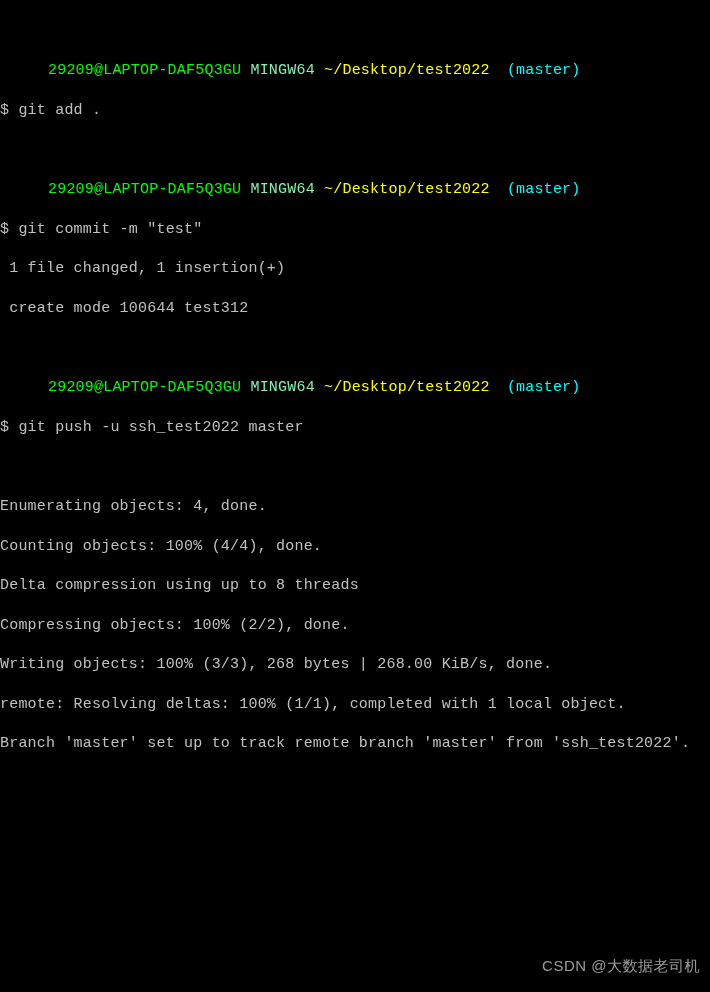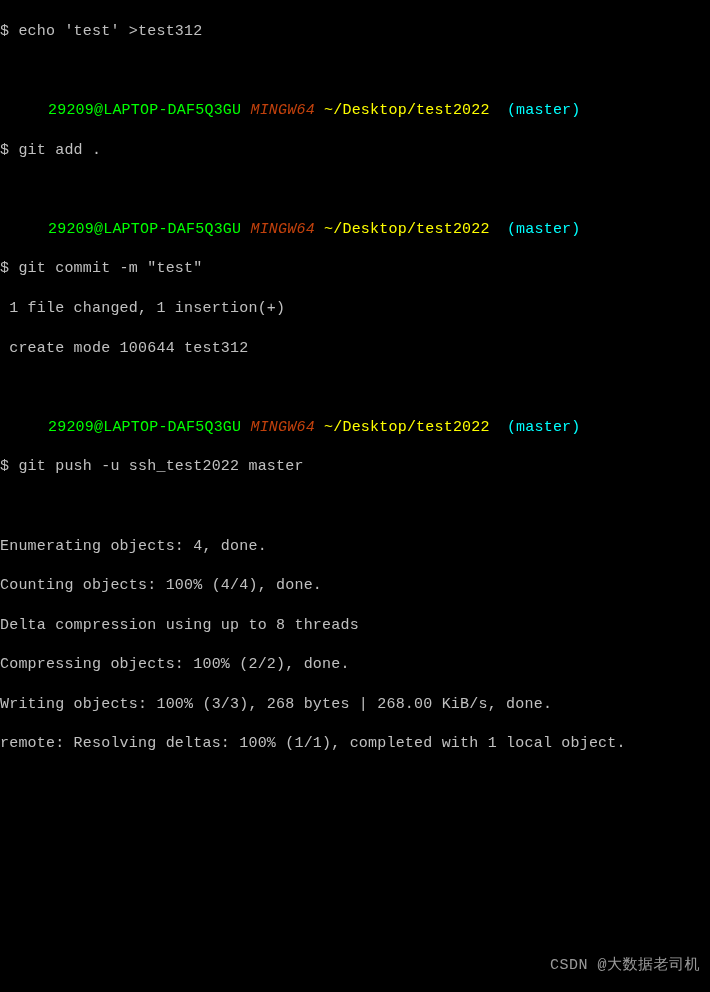--- a/index.html
+++ b/index.html
@@ -13,59 +13,59 @@
     width: 710px;
     height: 992px;
     overflow: hidden;
     letter-spacing: 0.2px;
   }
   .terminal {
     white-space: pre;
     padding: 2px 0 0 0;
   }
   .green  { color: #00ff00; margin-left: 48px; }
-  .purple { color: #c2410c; font-style: italic; }
+  .purple { color: #86efac; }
   .yellow { color: #ffff00; }
   .cyan   { color: #00ffff; margin-left: 8px; }
   .white  { color: #c0c0c0; }
   .line { display: block; }
   .watermark {
     position: absolute;
     right: 10px;
     bottom: 16px;
     color: rgba(220,220,220,0.7);
-    font-family: Liberation Mono, monospace;
+    font-family: Liberation Sans, sans-serif;
     font-size: 15px;
     letter-spacing: 0.5px;
     pointer-events: none;
   }
 </style>
 </head>
 <body>
 
 <div class="terminal">
-<span class="line"><span class="white">$</span> <span class="white">echo 'test' &gt;test312</span></span>
 <span class="line"> </span>
 <span class="line"><span class="green">29209@LAPTOP-DAF5Q3GU</span> <span class="purple">MINGW64</span> <span class="yellow">~/Desktop/test2022</span> <span class="cyan">(master)</span></span>
 <span class="line"><span class="white">$</span> <span class="white">git add .</span></span>
 <span class="line"> </span>
 <span class="line"><span class="green">29209@LAPTOP-DAF5Q3GU</span> <span class="purple">MINGW64</span> <span class="yellow">~/Desktop/test2022</span> <span class="cyan">(master)</span></span>
 <span class="line"><span class="white">$</span> <span class="white">git commit -m "test"</span></span>
 <span class="line white"> 1 file changed, 1 insertion(+)</span>
 <span class="line white"> create mode 100644 test312</span>
 <span class="line"> </span>
 <span class="line"><span class="green">29209@LAPTOP-DAF5Q3GU</span> <span class="purple">MINGW64</span> <span class="yellow">~/Desktop/test2022</span> <span class="cyan">(master)</span></span>
 <span class="line"><span class="white">$</span> <span class="white">git push -u ssh_test2022 master</span></span>
 <span class="line"> </span>
 <span class="line white">Enumerating objects: 4, done.</span>
 <span class="line white">Counting objects: 100% (4/4), done.</span>
 <span class="line white">Delta compression using up to 8 threads</span>
 <span class="line white">Compressing objects: 100% (2/2), done.</span>
 <span class="line white">Writing objects: 100% (3/3), 268 bytes | 268.00 KiB/s, done.</span>
 <span class="line white">remote: Resolving deltas: 100% (1/1), completed with 1 local object.</span>
+<span class="line white">Branch 'master' set up to track remote branch 'master' from 'ssh_test2022'.</span>
 <span class="line"> </span>
 
 
 
 
 
 
 
 
 

